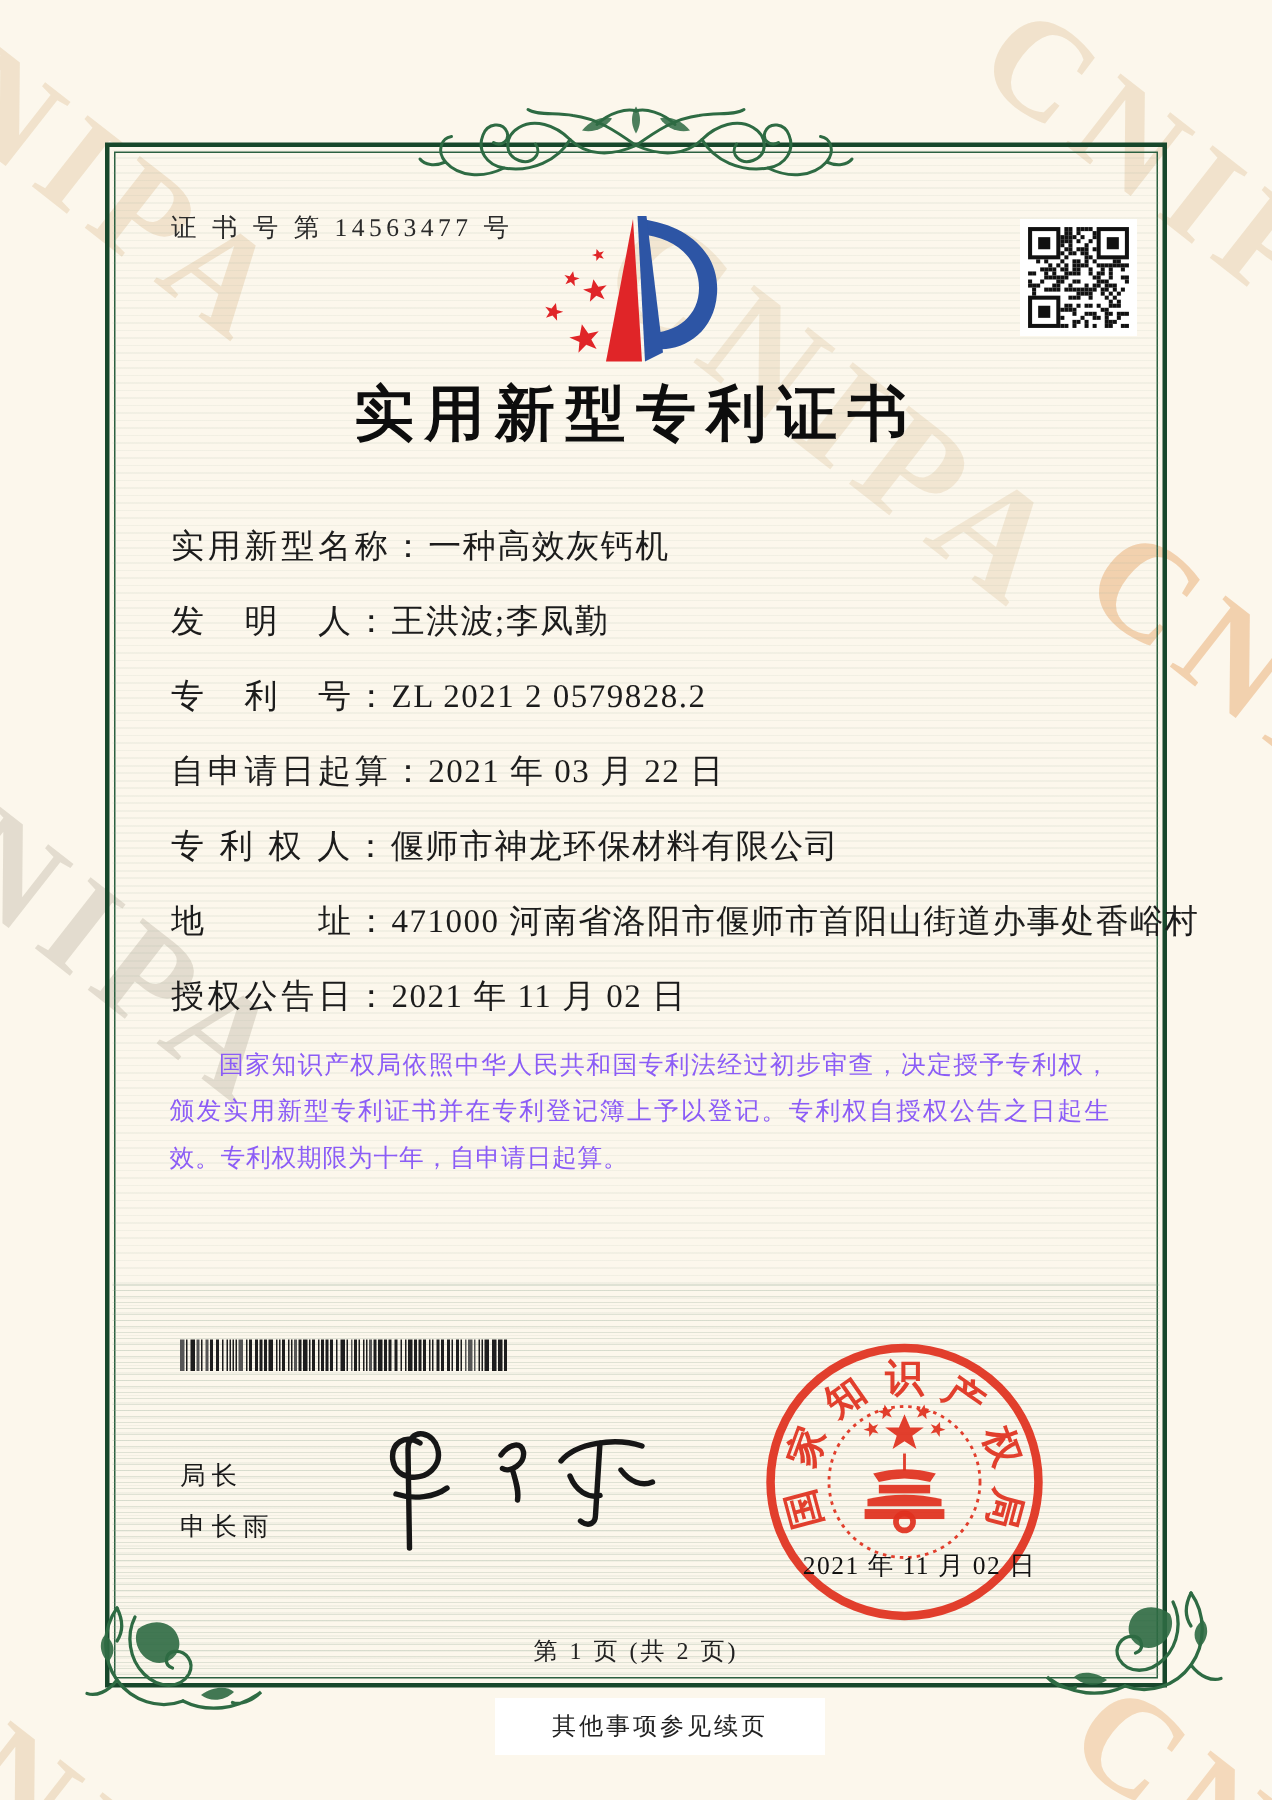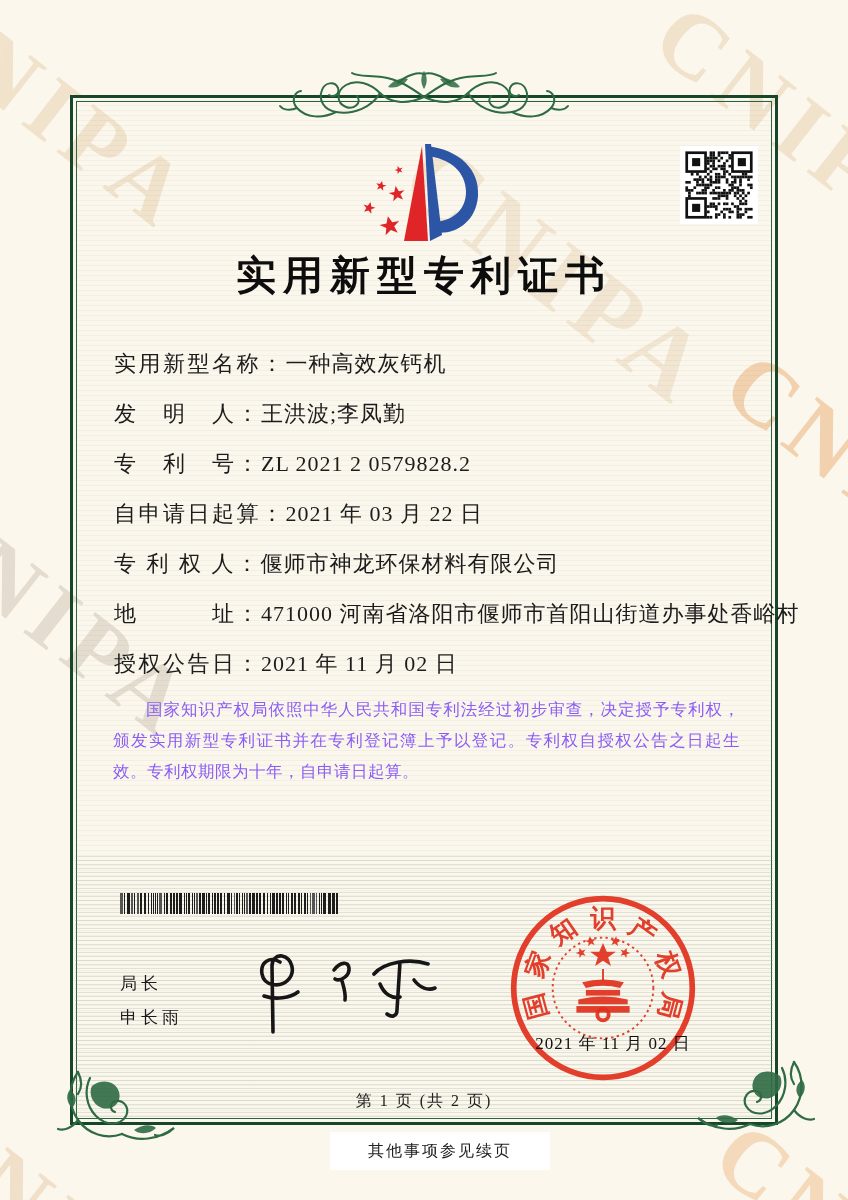--- a/index.html
+++ b/index.html
@@ -151,20 +151,21 @@
   </g>
   <g fill="#2e6b43" opacity="0.9">
     <path d="M36,18 C46,10 60,13 63,24 C66,34 57,43 46,40 C37,37 32,26 36,18 Z"></path>
     <path d="M16,40 C10,34 10,26 14,22 C20,26 22,34 16,40 Z"></path>
     <path d="M78,62 C86,56 96,56 100,60 C94,66 84,67 78,62 Z"></path>
   </g>
 </svg>
 
 <div class="content">
 
+  <div class="cert-no">证 书 号 第 14563477 号</div>
 
   <svg class="logo" width="145" height="122" viewBox="0 0 145 122">
     <defs>
       <path id="star" d="M0,-10 L2.94,-3.09 10,-3.09 4.05,1.18 6.18,8.09 0,4 -6.18,8.09 -4.05,1.18 -10,-3.09 -2.94,-3.09 Z"></path>
     </defs>
     <path d="M75,10 C108,14 128,34 126,60 C124,88 100,100 82,96 L80,86 C100,86 114,74 114,56 C114,36 98,22 74,20 Z" fill="#2d55a5"></path>
     <path d="M73,8 L78,105 L90,99 L79,8 Z" fill="#2d55a5"></path>
     <path d="M70,10 L76,105 L52,105 Z" fill="#e02528"></path>
     <g fill="#e02528">
       <use href="#star" transform="translate(47,34) scale(0.42) rotate(-18)"></use>

